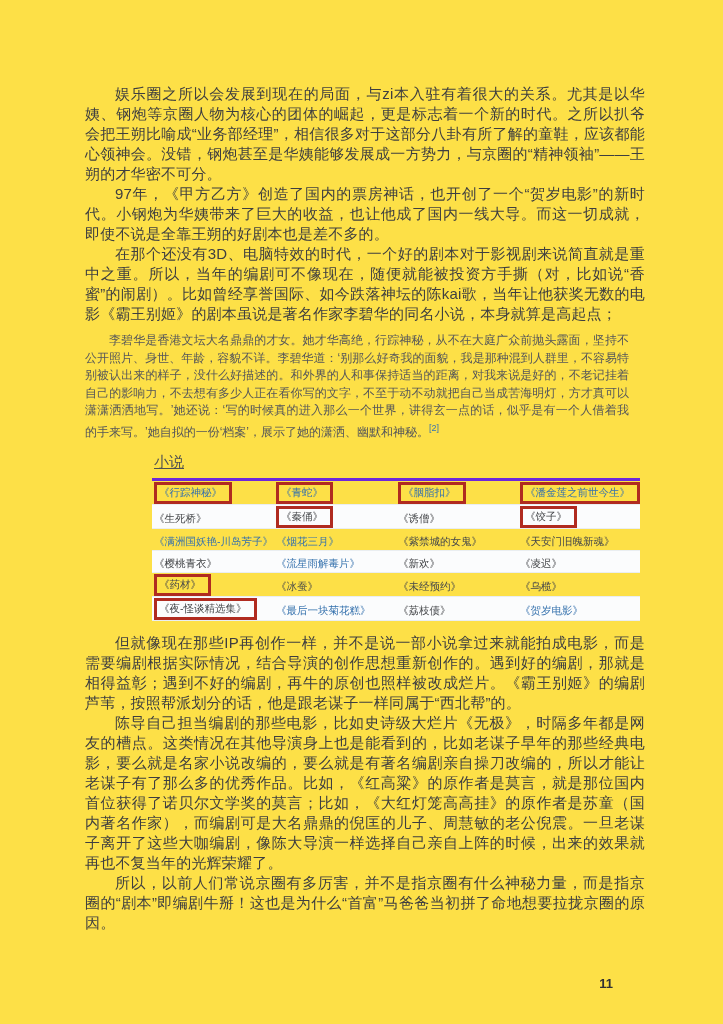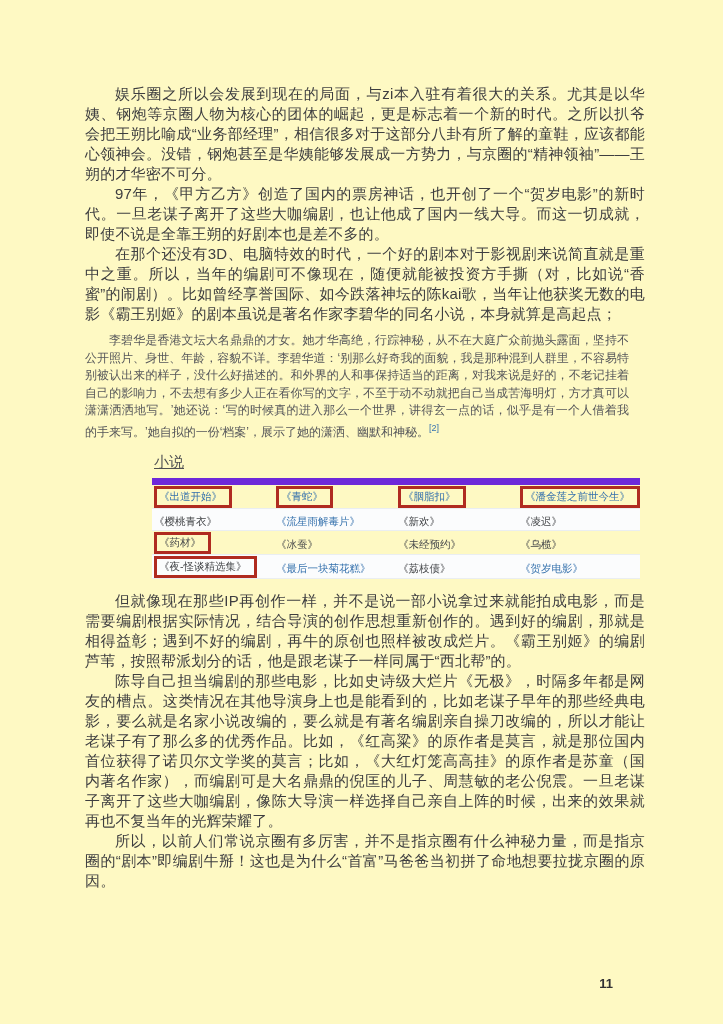--- a/index.html
+++ b/index.html
@@ -1,19 +1,19 @@
 <!DOCTYPE html>
 <html><head>
 <meta charset="utf-8">
 <style>
   html,body{margin:0;padding:0;background:#f4f4f4;}
   .page{
     position:relative;
     width:723px;height:1024px;
-    background:#fef9c3;
+    background:#fde047;
     overflow:hidden;
     font-family:"Liberation Sans","DejaVu Sans",sans-serif;
   }
   .content{
     position:absolute;left:85px;top:84px;width:560px;
   }
   .para{
     margin:0;
     font-size:15px;line-height:20px;
     color:#3e3e40;
@@ -29,21 +29,21 @@
     text-indent:2em;
   }
   .bio .ref{
     color:#3673b0;font-size:9px;
     text-decoration:none;cursor:pointer;
   }
   .table-wrap{margin:6px 0 12px 67px;width:488px;}
   .table-label{
     font-size:15px;color:#4e4f52;
     padding:2px 0 6px 2px;
-    border-bottom:7px solid #6d28d9;
+    border-bottom:3px solid #6d28d9;
     text-decoration:underline;
   }
   .grid{width:488px;}
   .grid .row{
     display:flex;
     border-bottom:1px solid #eaeef1;
     min-height:21px;align-items:center;
   }
   .grid .row:nth-child(even){background:#fbfcfd;}
   .grid .cell{
@@ -70,35 +70,47 @@
   }
 </style>
 </head>
 <body>
 
 <div class="page">
   <div class="content">
 
     <div id="paras-before">
         <p class="para">娱乐圈之所以会发展到现在的局面，与zi本入驻有着很大的关系。尤其是以华姨、钢炮等京圈人物为核心的团体的崛起，更是标志着一个新的时代。之所以扒爷会把王朔比喻成“业务部经理”，相信很多对于这部分八卦有所了解的童鞋，应该都能心领神会。没错，钢炮甚至是华姨能够发展成一方势力，与京圈的“精神领袖”——王朔的才华密不可分。</p>
-        <p class="para">97年，《甲方乙方》创造了国内的票房神话，也开创了一个“贺岁电影”的新时代。一旦老谋子离开了这些大咖编剧，也让他成了国内一线大导。而这一切成就，即使不说是全靠王朔的好剧本也是差不多的。</p>
+        <p class="para">97年，《甲方乙方》创造了国内的票房神话，也开创了一个“贺岁电影”的新时代。小钢炮为华姨带来了巨大的收益，也让他成了国内一线大导。而这一切成就，即使不说是全靠王朔的好剧本也是差不多的。</p>
         <p class="para">在那个还没有3D、电脑特效的时代，一个好的剧本对于影视剧来说简直就是重中之重。所以，当年的编剧可不像现在，随便就能被投资方手撕（对，比如说“香蜜”的闹剧）。比如曾经享誉国际、如今跌落神坛的陈kai歌，当年让他获奖无数的电影《霸王别姬》的剧本虽说是著名作家李碧华的同名小说，本身就算是高起点；</p>
       </div>
 
     <div class="bio"><span>李碧华是香港文坛大名鼎鼎的才女。她才华高绝，行踪神秘，从不在大庭广众前抛头露面，坚持不公开照片、身世、年龄，容貌不详。李碧华道：‘别那么好奇我的面貌，我是那种混到人群里，不容易特别被认出来的样子，没什么好描述的。和外界的人和事保持适当的距离，对我来说是好的，不老记挂着自己的影响力，不去想有多少人正在看你写的文字，不至于动不动就把自己当成苦海明灯，方才真可以潇潇洒洒地写。’她还说：‘写的时候真的进入那么一个世界，讲得玄一点的话，似乎是有一个人借着我的手来写。’她自拟的一份‘档案’，展示了她的潇洒、幽默和神秘。</span><sup class="ref">[2]</sup>
     </div>
 
     <div class="table-wrap">
       <div class="table-label">小说</div>
       <div id="novel-grid" class="grid">
           <div class="row">
-            <div class="cell"><span class="t link boxed">《出道开始》</span></div>
+            <div class="cell"><span class="t link boxed">《行踪神秘》</span></div>
             <div class="cell"><span class="t link boxed">《青蛇》</span></div>
             <div class="cell"><span class="t link boxed">《胭脂扣》</span></div>
             <div class="cell"><span class="t link boxed">《潘金莲之前世今生》</span></div>
+          </div>
+          <div class="row">
+            <div class="cell"><span class="t">《生死桥》</span></div>
+            <div class="cell"><span class="t boxed">《秦俑》</span></div>
+            <div class="cell"><span class="t">《诱僧》</span></div>
+            <div class="cell"><span class="t boxed">《饺子》</span></div>
+          </div>
+          <div class="row">
+            <div class="cell"><span class="t link">《满洲国妖艳-川岛芳子》</span></div>
+            <div class="cell"><span class="t link">《烟花三月》</span></div>
+            <div class="cell"><span class="t">《紫禁城的女鬼》</span></div>
+            <div class="cell"><span class="t">《天安门旧魄新魂》</span></div>
           </div>
           <div class="row">
             <div class="cell"><span class="t">《樱桃青衣》</span></div>
             <div class="cell"><span class="t link">《流星雨解毒片》</span></div>
             <div class="cell"><span class="t">《新欢》</span></div>
             <div class="cell"><span class="t">《凌迟》</span></div>
           </div>
           <div class="row">
             <div class="cell"><span class="t boxed">《药材》</span></div>
             <div class="cell"><span class="t">《冰蚕》</span></div>

